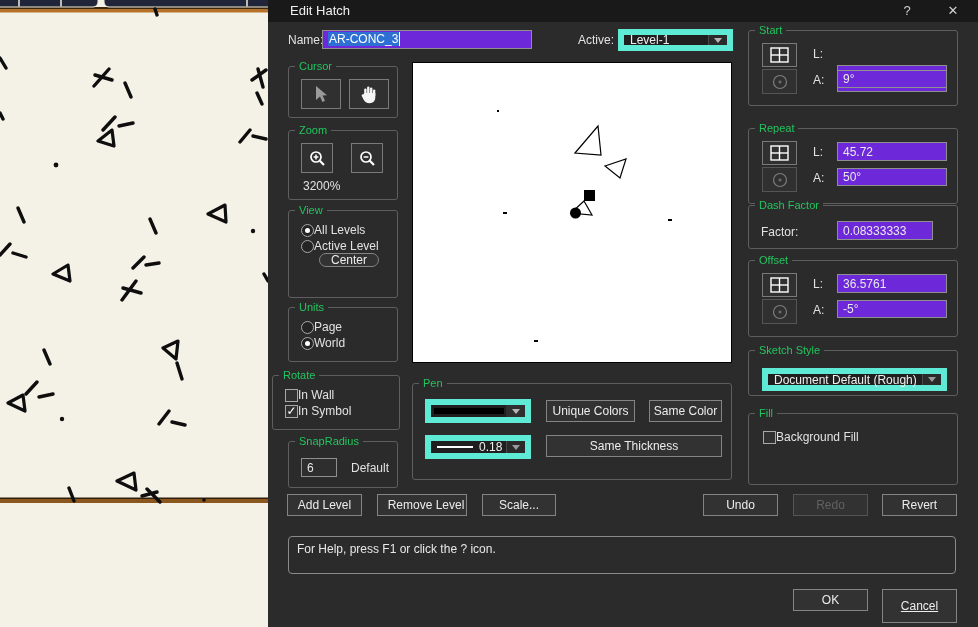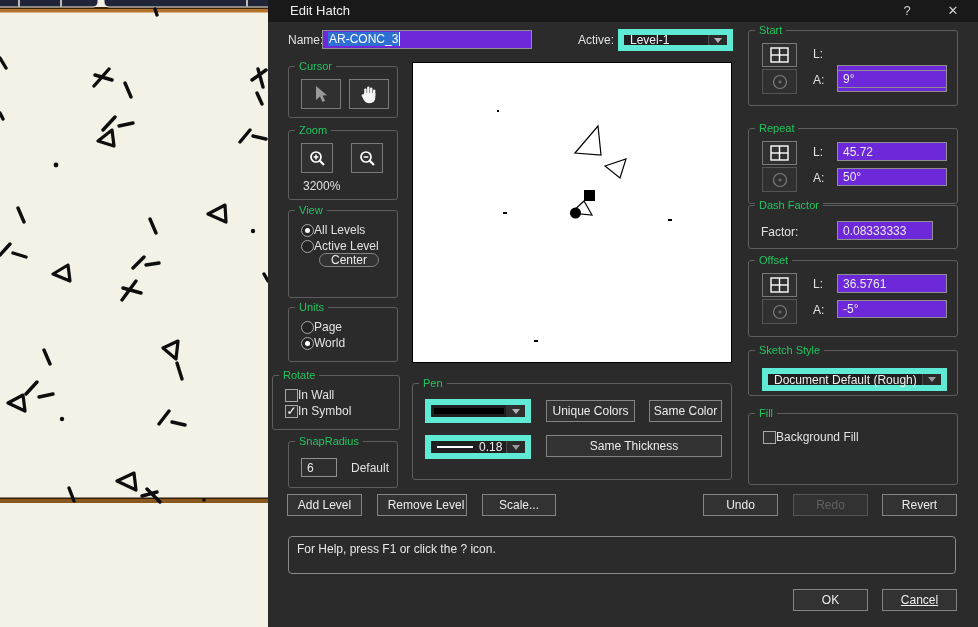--- a/index.html
+++ b/index.html
@@ -339,14 +339,14 @@
   <div class="btn" style="left:214px;top:494px;width:74px;height:22px;">Scale...</div>
   <div class="btn" style="left:435px;top:494px;width:75px;height:22px;">Undo</div>
   <div class="btn disabled" style="left:525px;top:494px;width:75px;height:22px;">Redo</div>
   <div class="btn" style="left:614px;top:494px;width:75px;height:22px;">Revert</div>
 
   <div id="helpbox" class="abs">
     <span>For Help, press F1 or click the ? icon.</span>
   </div>
 
   <div class="btn" style="left:525px;top:589px;width:75px;height:22px;">OK</div>
-  <div class="btn" style="left:614px;top:589px;width:75px;height:22px;text-decoration:underline;">Cancel</div>
+  <div class="btn" style="left:614px;top:589px;width:75px;height:34px;text-decoration:underline;">Cancel</div>
 </div>
 
 </body></html>

